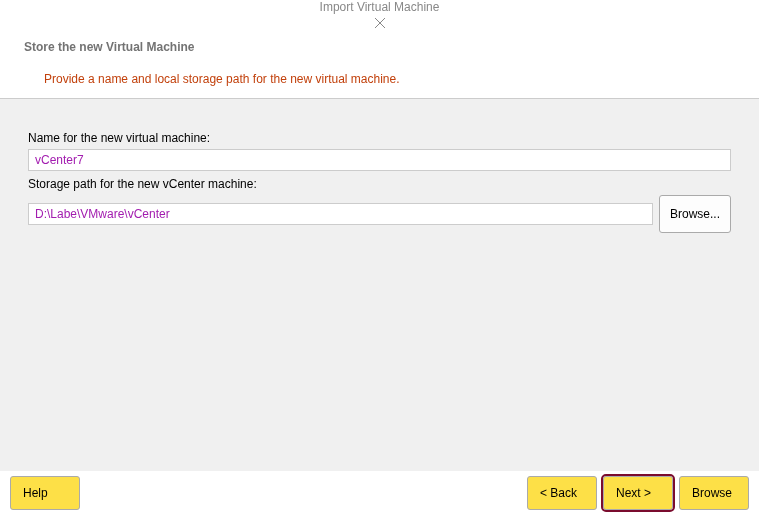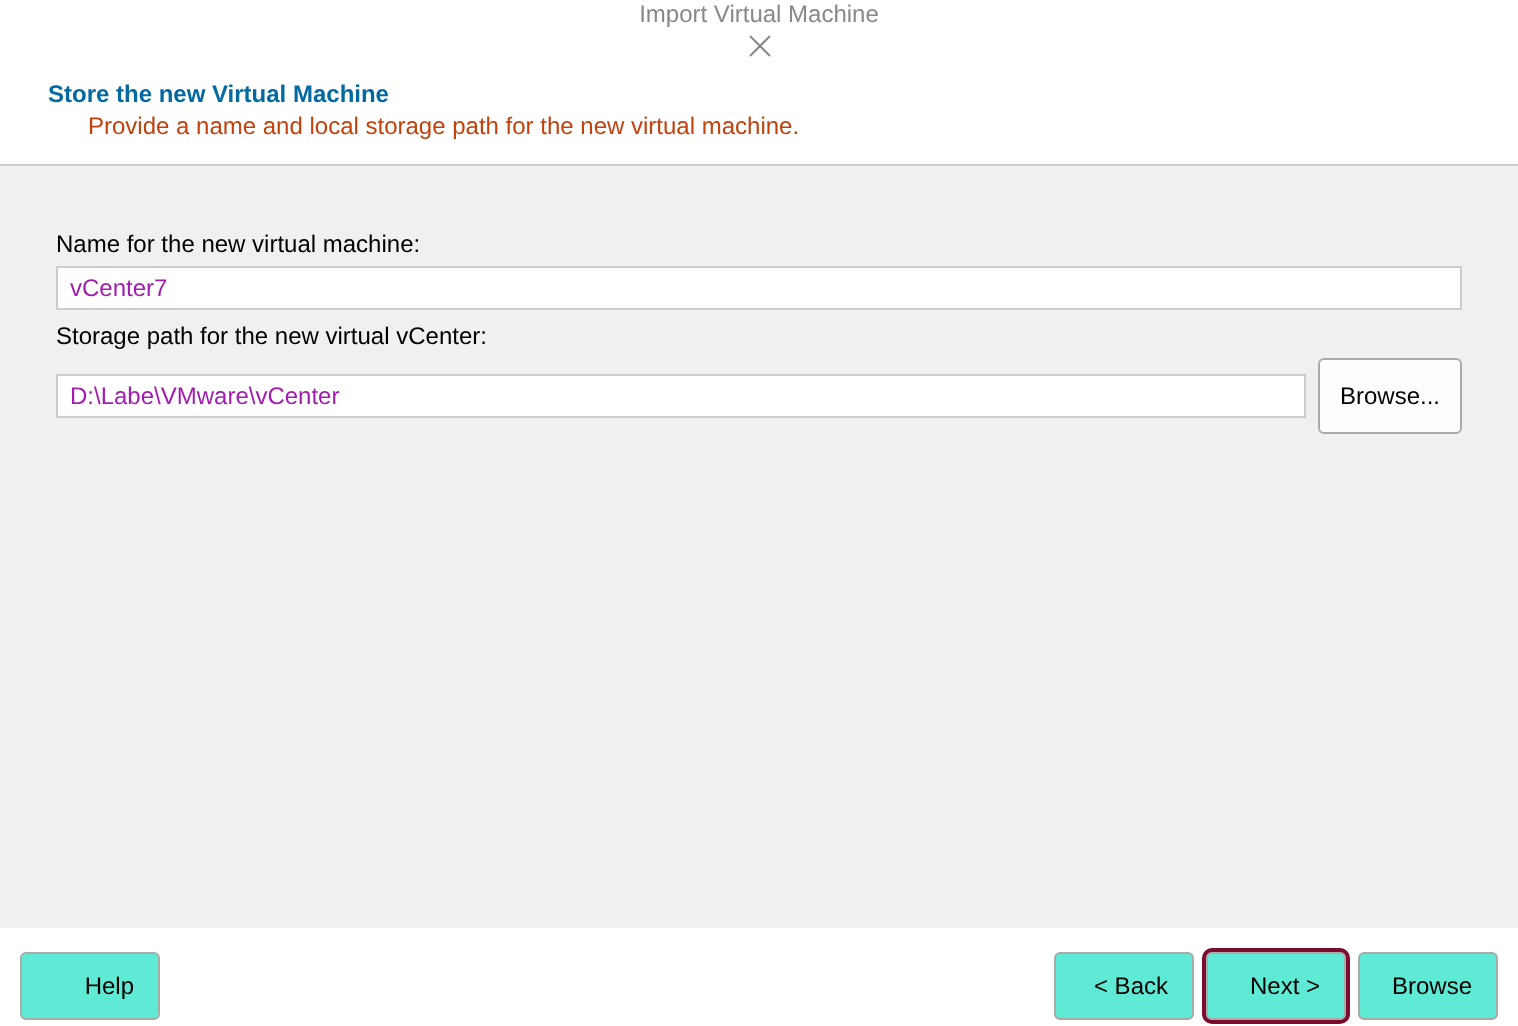--- a/index.html
+++ b/index.html
@@ -42,22 +42,22 @@
     .close-btn svg {
       width: 12px;
       height: 12px;
     }
     .header-section {
       padding: 8px 24px 12px 24px;
     }
     .header-title {
       font-weight: bold;
       font-size: 12px;
-      color: #0369a1;
-      margin-bottom: 2px;
+      color: #737373;
+      margin-bottom: 18px;
     }
     .header-subtitle {
       font-size: 12px;
       color: #c2410c;
       padding-left: 20px;
     }
     .divider {
       border: none;
       border-top: 1px solid #ccc;
       margin: 0;
@@ -120,25 +120,25 @@
       display: flex;
       gap: 6px;
       align-items: center;
     }
     .btn {
       height: 34px;
       min-width: 70px;
       padding: 0 12px;
       border: 1px solid #aaa;
       border-radius: 3px;
-      background: #5eead4;
+      background: #fde047;
       font-family: inherit;
       font-size: 12px;
       cursor: pointer;
-      text-align: right;
+      text-align: left;
       line-height: 20px;
     }
     .btn-help {
       min-width: 70px;
     }
     .btn-next {
       outline: 2px solid #7a0c2e;
       outline-offset: 0;
     }
   </style>
@@ -161,21 +161,21 @@
 </div>
 
 <hr class="divider">
 
 <div class="content">
   <div class="field-label">Name for the new virtual machine:</div>
   <div class="field-row">
     <input type="text" class="text-input" value="vCenter7" style="">
   </div>
 
-  <div class="field-label">Storage path for the new virtual vCenter:</div>
+  <div class="field-label">Storage path for the new vCenter machine:</div>
   <div class="field-row">
     <input type="text" class="text-input" value="D:\Labe\VMware\vCenter" style="">
     <button class="browse-btn">Browse...</button>
   </div>
 </div>
 
 <div class="footer">
   <div class="footer-left">
     <button class="btn btn-help">Help</button>
   </div>

